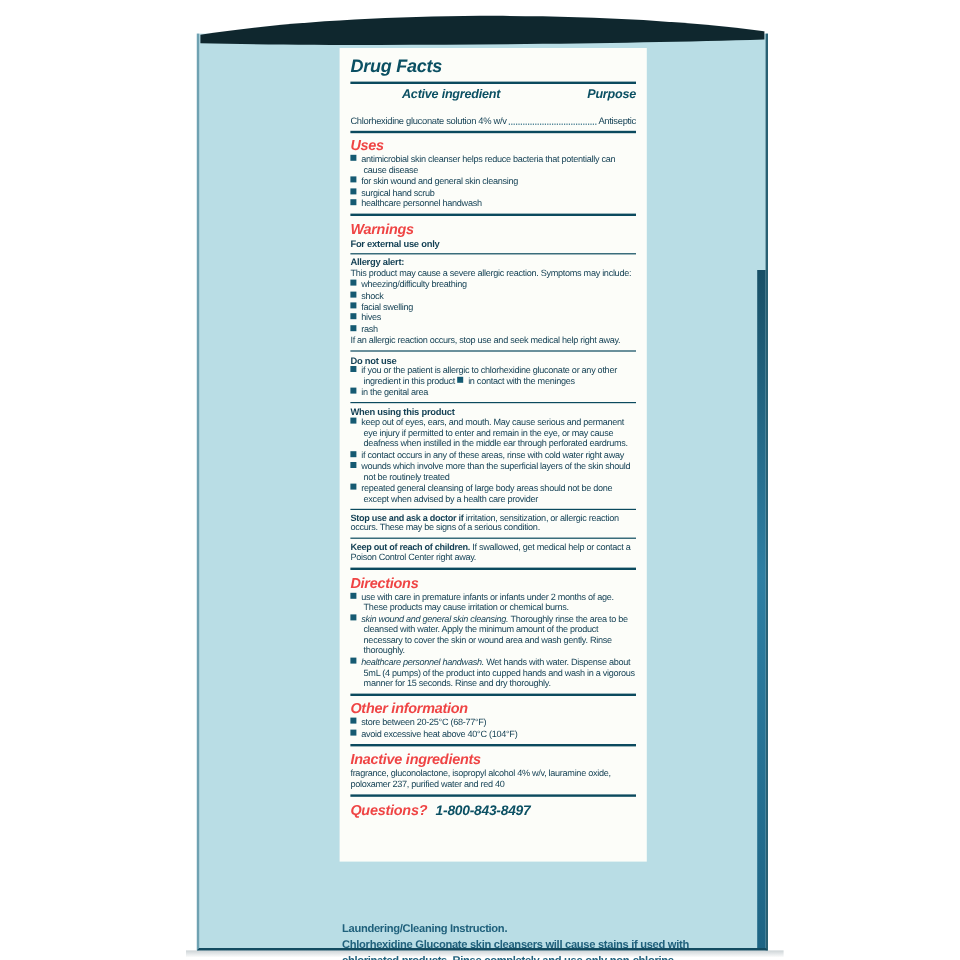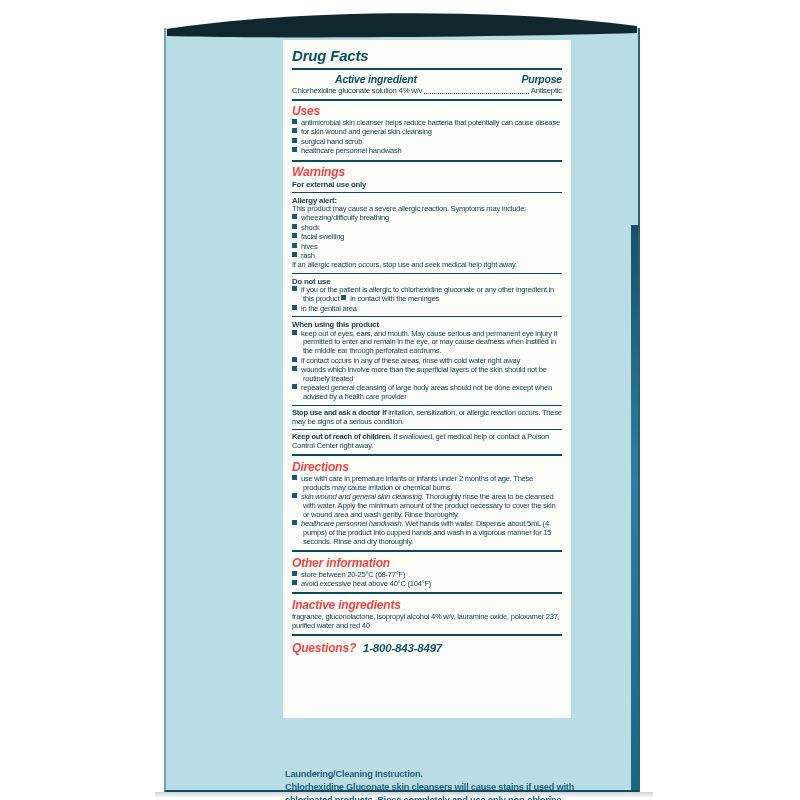--- a/index.html
+++ b/index.html
@@ -11,33 +11,33 @@
   .face{position:absolute;left:0;top:22px;right:0;bottom:0;background:#b9dde5;
         border-left:2px solid rgba(21,90,116,.45);border-right:2px solid rgba(18,75,96,.85);
         border-bottom:2px solid #124b60;box-sizing:border-box;}
   .band{position:absolute;top:0;left:0;width:476px;height:32px;}
   .right-strip{position:absolute;right:2px;top:219px;width:7px;bottom:2px;
         background:linear-gradient(180deg,#184f66 0%,#2e7fa3 45%,#1d6484 100%);}
   .floor-shadow{position:absolute;left:155px;top:792px;width:498px;height:6px;
         background:linear-gradient(180deg,rgba(110,130,138,.35),rgba(110,130,138,0));}
 
   
-  .panel{position:absolute;left:119px;top:34px;width:288px;min-height:678px;background:#fcfdf9;
+  .panel{position:absolute;left:119px;top:34px;width:256px;min-height:678px;background:#fcfdf9;
          box-sizing:border-box;padding:7px 9px 8px;color:#123f53;}
   .h1{font-style:italic;font-weight:bold;font-size:15px;color:#0b5063;margin:0;letter-spacing:-0.2px;}
   .sec{font-style:italic;font-weight:bold;font-size:12px;color:#ef4444;margin:1px 0 1px;letter-spacing:-0.2px;}
   .h2c{font-style:italic;font-weight:bold;font-size:10.5px;color:#0b5063;letter-spacing:-0.2px;}
   .b85{font-weight:bold;font-size:7.8px;letter-spacing:-0.2px;margin:1px 0 0;}
   .body{font-size:7.6px;line-height:1.17;letter-spacing:-0.25px;margin:0.5px 0;}
   .bullet{padding-left:11px;text-indent:-11px;}
   .sq{display:inline-block;width:5px;height:5px;background:#155a72;margin-right:4px;position:relative;top:-1px;}
   .rl{border:none;border-top:2.4px solid #0b4a5e;margin:3.5px 0;}
   .rs{border:none;border-top:1px solid #0b4a5e;margin:2.8px 0;}
   .row{display:flex;justify-content:space-between;align-items:baseline;margin-left:43px;}
-  .lead-row{display:flex;align-items:flex-end;font-size:7.8px;letter-spacing:-0.25px;margin-top:1px;}
+  .lead-row{display:flex;align-items:flex-end;font-size:7.8px;letter-spacing:-0.25px;margin-top:11px;}
   .leader{flex:1;border-bottom:1.6px dotted #2a6a80;margin:0 2px 1.5px;}
   .it{font-style:italic;}
   .q-row{display:flex;align-items:baseline;gap:7px;margin-top:2px;}
   .phone{font-style:italic;font-weight:bold;font-size:11.5px;color:#0b5063;letter-spacing:-0.2px;}
 
   
   .laundering{position:absolute;left:121px;top:726px;width:292px;font-size:9.3px;font-weight:bold;
               color:#20617c;line-height:1.38;letter-spacing:-0.25px;margin-top:36px;}
 </style>
 </head>

